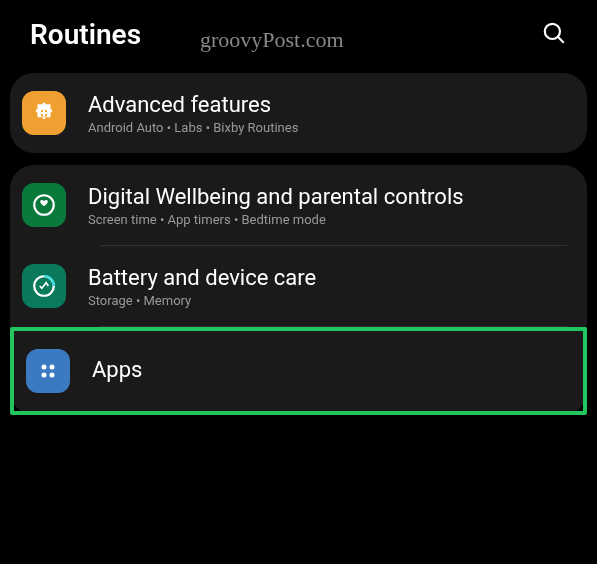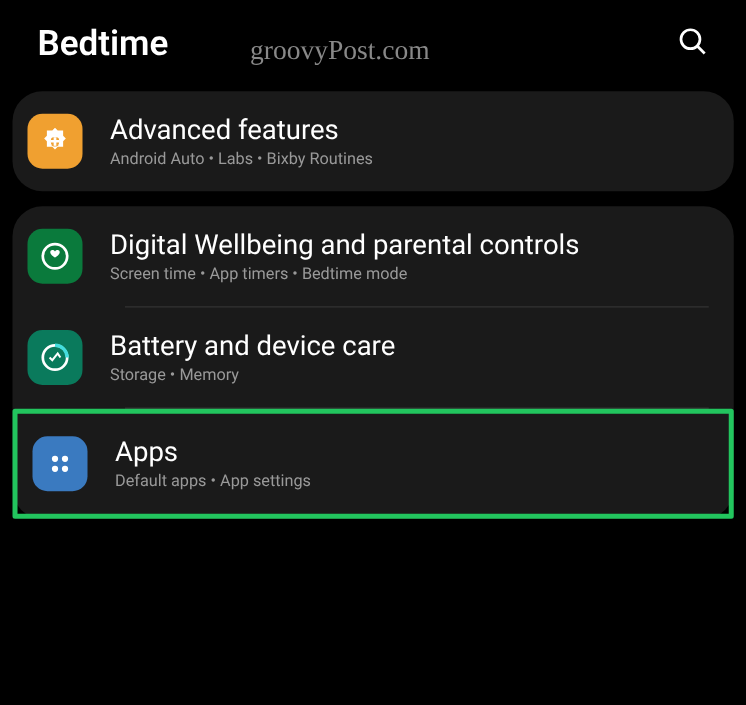--- a/index.html
+++ b/index.html
@@ -90,21 +90,21 @@
     }
     .highlight {
       border: 4px solid #22c55e;
       border-radius: 2px;
     }
   </style>
 </head>
 <body>
 
 <div class="header">
-  <div class="title">Bedtime</div>
+  <div class="title">Routines</div>
   <div class="search-btn">
     <svg width="26" height="26" viewBox="0 0 24 24" fill="none" stroke="#fff" stroke-width="2">
       <circle cx="10.5" cy="10.5" r="7"></circle>
       <line x1="21" y1="21" x2="15.5" y2="15.5"></line>
     </svg>
   </div>
 </div>
 
 <div class="watermark">groovyPost.com</div>
 
@@ -162,17 +162,16 @@
       <div class="icon-wrap icon-blue">
         <svg width="24" height="24" viewBox="0 0 24 24" fill="#fff">
           <circle cx="8" cy="8" r="2.5"></circle>
           <circle cx="16" cy="8" r="2.5"></circle>
           <circle cx="8" cy="16" r="2.5"></circle>
           <circle cx="16" cy="16" r="2.5"></circle>
         </svg>
       </div>
       <div class="item-text">
         <div class="item-title">Apps</div>
-        <div class="item-sub">Default apps  •  App settings</div>
       </div>
     </div>
   </div>
 </div>
 
 </body></html>

